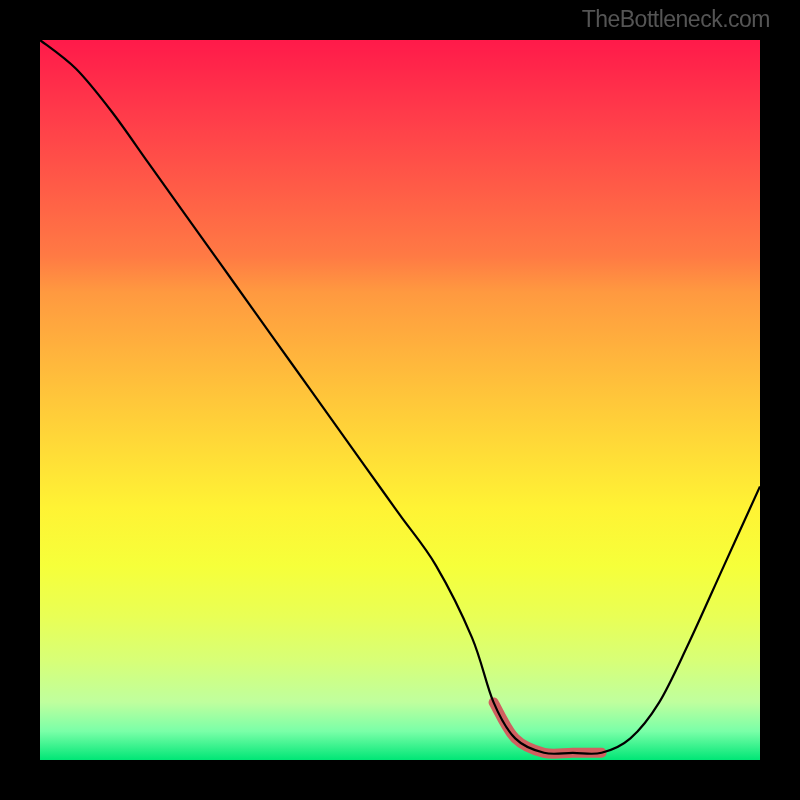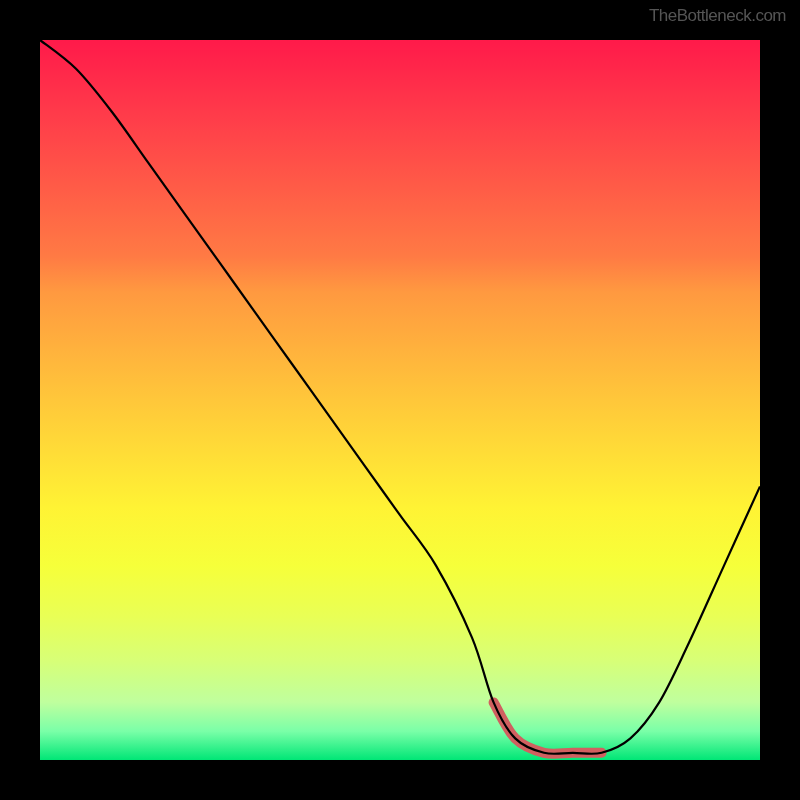--- a/index.html
+++ b/index.html
@@ -6,23 +6,23 @@
   body {
     width: 800px;
     height: 800px;
     background: #000;
     position: relative;
     font-family: Arial, sans-serif;
   }
   .watermark {
     position: absolute;
     top: 6px;
-    right: 14px;
+    right: 30px;
     color: #555;
-    font-size: 17px;
+    font-size: 23px;
     font-weight: 500;
     letter-spacing: -0.5px;
   }
   .plot-area {
     position: absolute;
     left: 40px;
     top: 40px;
     width: 720px;
     height: 720px;
     overflow: hidden;

